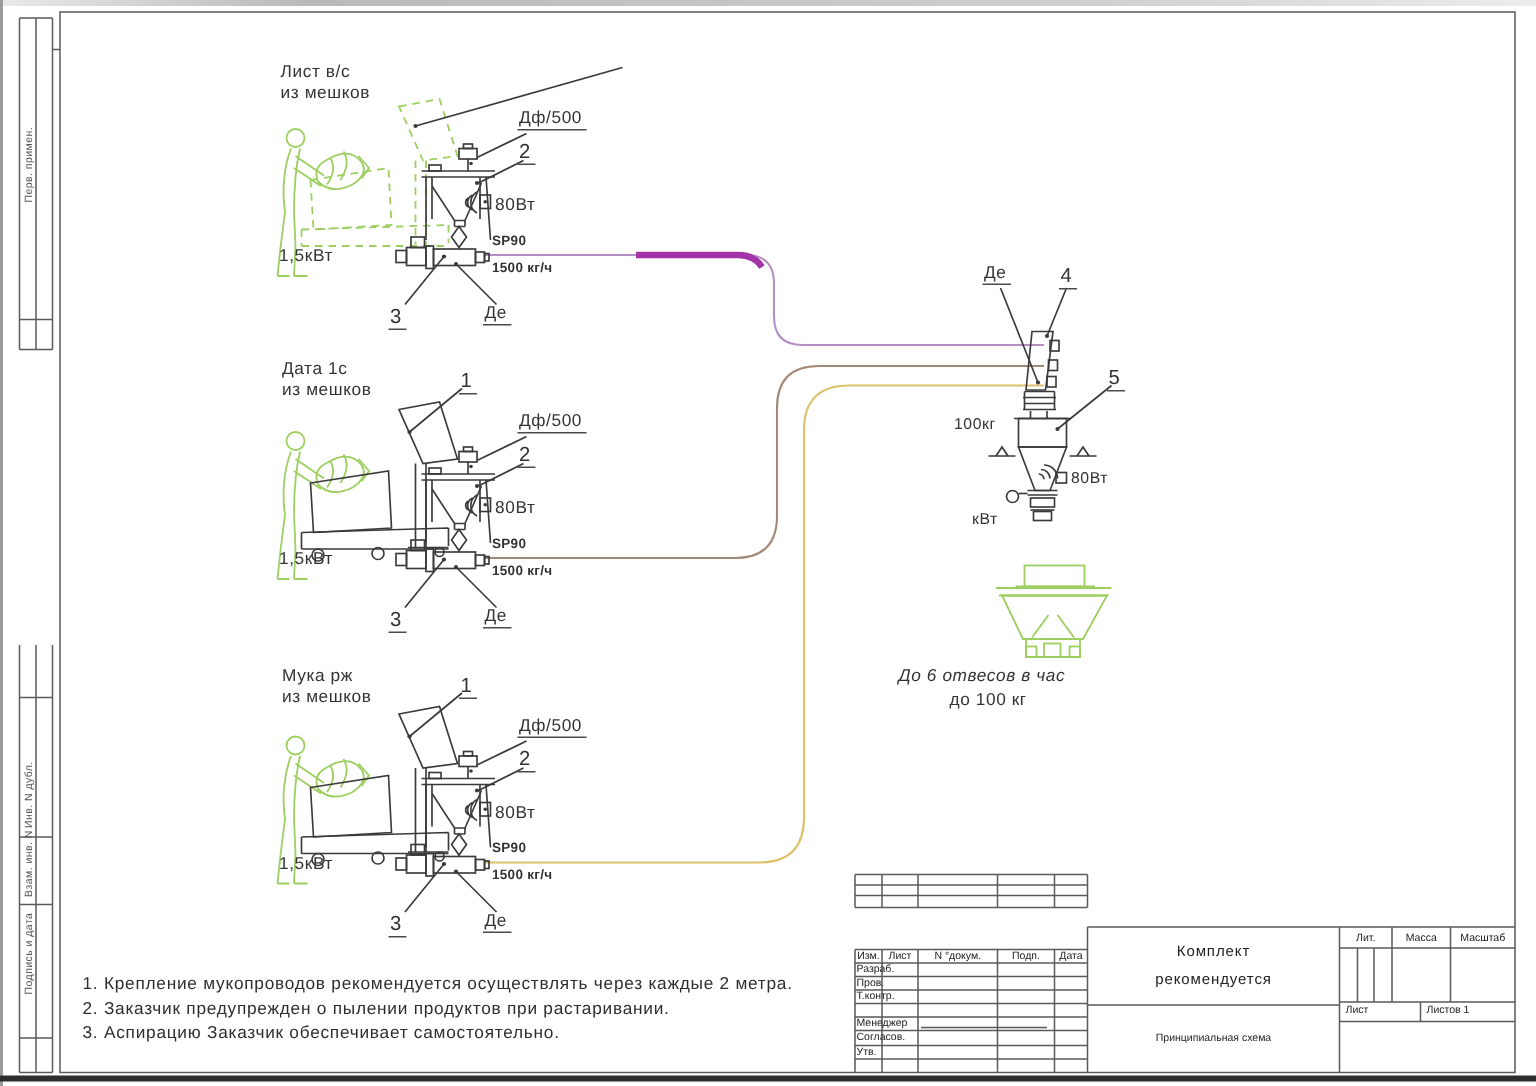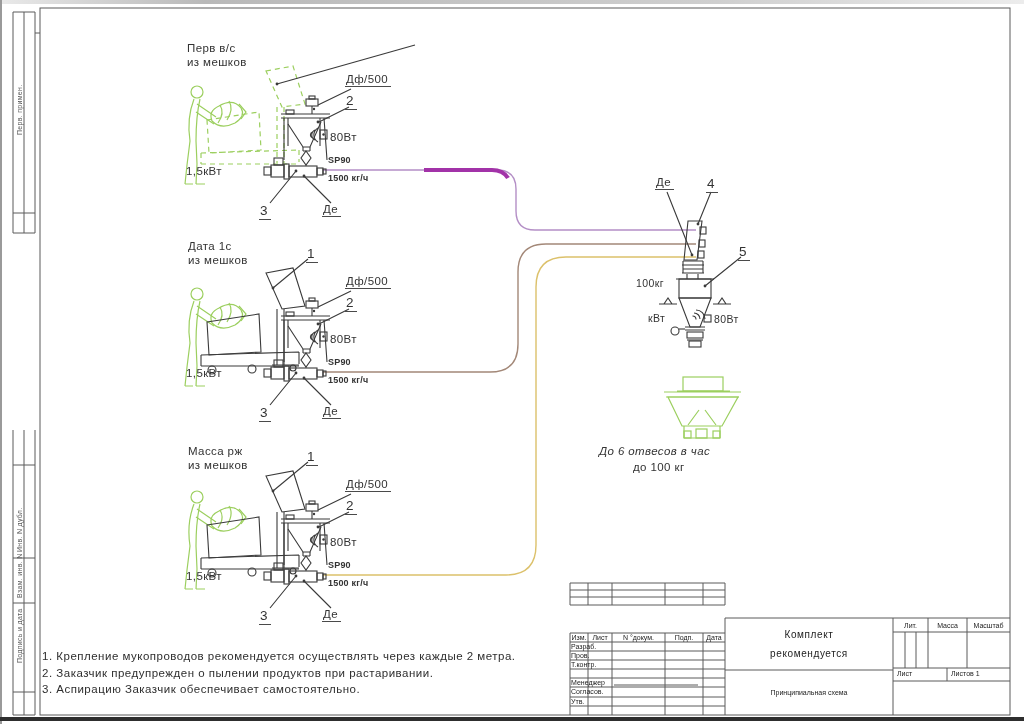--- a/index.html
+++ b/index.html
@@ -17,21 +17,21 @@
   .p2{stroke:var(--brown-pipe,#a38878);}
   .p3{stroke:var(--yellow-pipe,#dcc16b);}
   .lbl{position:absolute;color:#333;white-space:nowrap;font-size:11.5px;letter-spacing:.4px;}
   .lbl-s{font-size:9px;letter-spacing:.2px;font-weight:bold;}
   .num{font-size:13.5px;}
   .u{border-bottom:1.2px solid #4a4a4a;padding:0 3px 1px 1px;}
   .vlbl{position:absolute;font-size:7px;color:#555;white-space:nowrap;
         transform:rotate(-90deg);transform-origin:left top;letter-spacing:.3px;}
   .tb{position:absolute;font-size:7px;color:#222;white-space:nowrap;}
   .tbc{text-align:center;}
-  .notes{position:absolute;left:42px;top:648px;font-size:11.5px;color:#2e2e2e;
+  .notes{position:absolute;left:55px;top:648px;font-size:11.5px;color:#2e2e2e;
          line-height:16.5px;letter-spacing:.5px;}
   .band-top{position:absolute;left:0;top:0;width:1024px;height:4px;
             background:linear-gradient(90deg,#e9e9e9,#b9b9b9 20%,#cfcfcf 70%,#ececec);}
   .band-bottom{position:absolute;left:0;top:717px;width:1024px;height:4px;background:#2e2e2e;}
   .edge-left{position:absolute;left:0;top:0;width:2px;height:724px;background:#9a9a9a;}
 </style>
 </head>
 <body>
 
 <div id="sheet">
@@ -172,21 +172,21 @@
       <path class="fr" d="M893,632 H1010 M893,668 H1010 M893,681 H1010"></path>
       <path class="fr" d="M905,632 V668 M916,632 V668 M928,618 V668 M967,618 V668 M947,668 V681"></path>
     </g>
   </svg>
 
   <div class="vlbl" style="left:16px;top:135px;">Перв. примен.</div>
   <div class="vlbl" style="left:16px;top:552px;">Инв. N дубл.</div>
   <div class="vlbl" style="left:16px;top:598px;">Взам. инв. N</div>
   <div class="vlbl" style="left:16px;top:663px;">Подпись и дата</div>
 
-  <div class="lbl" style="left:187px;top:42px;">Перв в/с</div>
+  <div class="lbl" style="left:187px;top:42px;">Лист в/с</div>
   <div class="lbl" style="left:187px;top:56px;">из мешков</div>
   <div class="lbl u" style="left:345px;top:73px;">Дф/500</div>
   <div class="lbl num u" style="left:345px;top:93px;">2</div>
   <div class="lbl" style="left:330px;top:131px;">80Вт</div>
   <div class="lbl lbl-s" style="left:328px;top:155px;">SP90</div>
   <div class="lbl lbl-s" style="left:328px;top:173px;">1500 кг/ч</div>
   <div class="lbl" style="left:186px;top:165px;">1,5кВт</div>
   <div class="lbl num u" style="left:259px;top:203px;">3</div>
   <div class="lbl u" style="left:322px;top:203px;">Де</div>
 
@@ -195,38 +195,38 @@
   <div class="lbl num u" style="left:306px;top:246px;">1</div>
   <div class="lbl u" style="left:345px;top:275px;">Дф/500</div>
   <div class="lbl num u" style="left:345px;top:295px;">2</div>
   <div class="lbl" style="left:330px;top:333px;">80Вт</div>
   <div class="lbl lbl-s" style="left:328px;top:357px;">SP90</div>
   <div class="lbl lbl-s" style="left:328px;top:375px;">1500 кг/ч</div>
   <div class="lbl" style="left:186px;top:367px;">1,5кВт</div>
   <div class="lbl num u" style="left:259px;top:405px;">3</div>
   <div class="lbl u" style="left:322px;top:405px;">Де</div>
 
-  <div class="lbl" style="left:188px;top:445px;">Масса рж</div>
+  <div class="lbl" style="left:188px;top:445px;">Мука рж</div>
   <div class="lbl" style="left:188px;top:459px;">из мешков</div>
   <div class="lbl num u" style="left:306px;top:449px;">1</div>
   <div class="lbl u" style="left:345px;top:478px;">Дф/500</div>
   <div class="lbl num u" style="left:345px;top:498px;">2</div>
   <div class="lbl" style="left:330px;top:536px;">80Вт</div>
   <div class="lbl lbl-s" style="left:328px;top:560px;">SP90</div>
   <div class="lbl lbl-s" style="left:328px;top:578px;">1500 кг/ч</div>
   <div class="lbl" style="left:186px;top:570px;">1,5кВт</div>
   <div class="lbl num u" style="left:259px;top:608px;">3</div>
   <div class="lbl u" style="left:322px;top:608px;">Де</div>
 
   <div class="lbl u" style="left:655px;top:176px;">Де</div>
   <div class="lbl num u" style="left:706px;top:176px;">4</div>
   <div class="lbl num u" style="left:738px;top:244px;">5</div>
   <div class="lbl" style="left:636px;top:277px;font-size:10.5px;">100кг</div>
   <div class="lbl" style="left:714px;top:313px;font-size:10.5px;">80Вт</div>
-  <div class="lbl" style="left:648px;top:312px;font-size:10.5px;">кВт</div>
+  <div class="lbl" style="left:648px;top:340px;font-size:10.5px;">кВт</div>
   <div class="lbl" style="left:599px;top:445px;font-style:italic;">До 6 отвесов в час</div>
   <div class="lbl" style="left:633px;top:461px;">до 100 кг</div>
 
   <div class="notes">
     <div>1. Крепление мукопроводов рекомендуется осуществлять через каждые 2 метра.</div>
     <div>2. Заказчик предупрежден о пылении продуктов при растаривании.</div>
     <div>3. Аспирацию Заказчик обеспечивает самостоятельно.</div>
   </div>
 
   <div class="tb tbc" style="left:570px;top:634px;width:18px;">Изм.</div>

